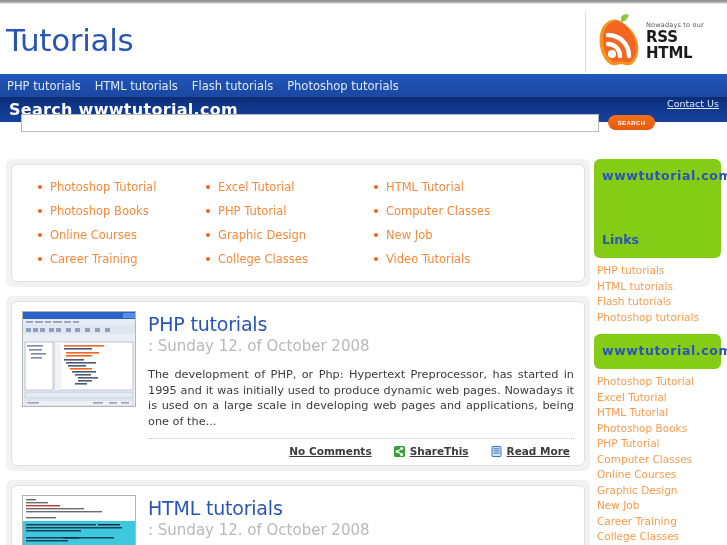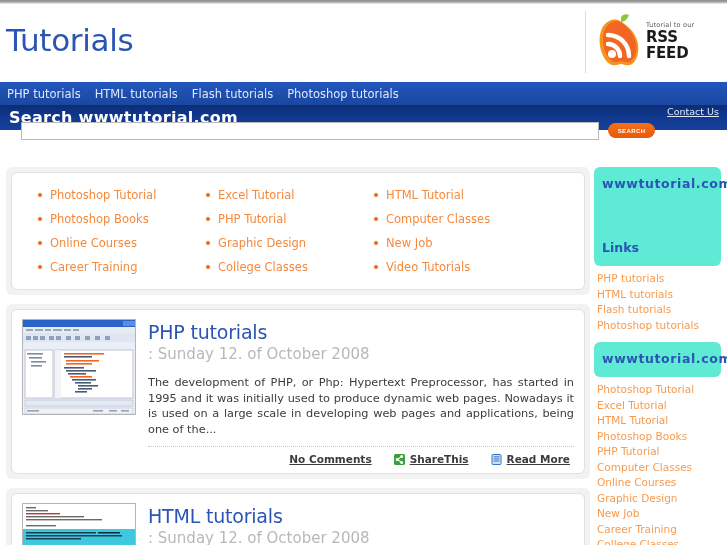--- a/index.html
+++ b/index.html
@@ -13,21 +13,21 @@
 
   
   .top-rule {
     height: 4px;
     background: linear-gradient(to bottom, #8d8d8d 0%, #9a9a9a 45%, #c8c8c8 100%);
     border-bottom: 1px solid #e3e3e3;
   }
 
   
   .masthead {
-    height: 78px;
+    height: 70px;
     position: relative;
     background: #ffffff;
   }
   .site-title {
     position: absolute;
     left: 6px; top: 18px;
     font-size: 31px;
     color: #2a55b4;
     font-weight: normal;
     letter-spacing: -0.3px;
@@ -228,21 +228,21 @@
     font-size: 10.5px;
     font-weight: bold;
     color: #3b3b3b;
   }
   .action a { color: #3b3b3b; text-decoration: underline; }
   .ico { width: 11px; height: 11px; flex: 0 0 11px; display: block; }
 
   
   .widget { margin-bottom: 10px; }
   .widget-head {
-    background: #5eead4;
+    background: #84cc16;
     border-radius: 6px;
     padding: 9px 8px 10px 8px;
     margin-bottom: 4px;
   }
   .widget-head .w1 {
     display: block;
     font-size: 12.5px;
     color: #2a55b4;
     font-weight: bold;
     letter-spacing: .6px;
@@ -279,22 +279,22 @@
         <path d="M26 8 C20 4, 10 8, 7 18 C3 30, 8 46, 16 51 C21 54, 24 51, 27 51
                  C30 51, 33 54, 38 51 C44 47, 46 36, 43 27 C40 18, 33 12, 26 8 Z" fill="#f7941e"></path>
         <path d="M26 9 C21 6, 13 10, 10 19 C7 29, 11 43, 18 48 C22 51, 25 48, 27 48
                  C30 48, 33 51, 37 48 C42 44, 44 35, 41 27 C38 18, 32 12, 26 9 Z" fill="#f26522"></path>
         <circle cx="18" cy="41" r="4" fill="#ffffff"></circle>
         <path d="M14 31 A12 12 0 0 1 26 43" stroke="#ffffff" stroke-width="4.4" fill="none" stroke-linecap="round"></path>
         <path d="M14 22 A21 21 0 0 1 35 43" stroke="#ffffff" stroke-width="4.4" fill="none" stroke-linecap="round"></path>
       </svg>
     </span>
     <span class="rss-text">
-      <span class="rss-sub">Tutorial to our</span>
-      <span class="rss-feed">RSS FEED</span>
+      <span class="rss-sub">Nowadays to our</span>
+      <span class="rss-feed">RSS HTML</span>
     </span>
   </div>
 </div>
 
 <div class="navbar">
   <a href="#">PHP tutorials</a>
   <a href="#">HTML tutorials</a>
   <a href="#">Flash tutorials</a>
   <a href="#">Photoshop tutorials</a>
 </div>

